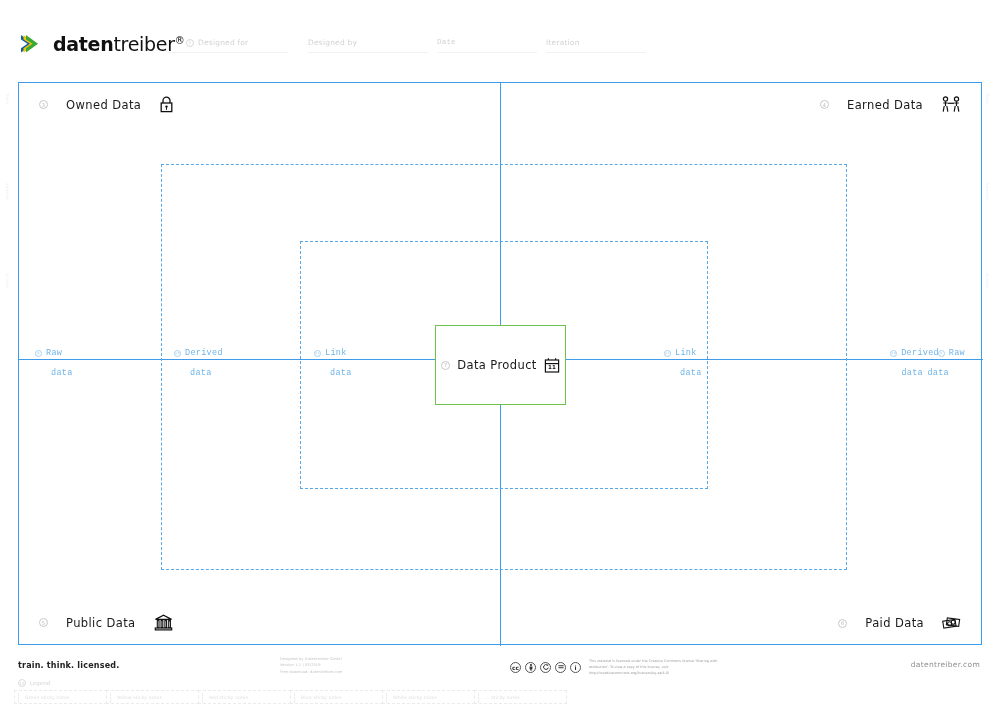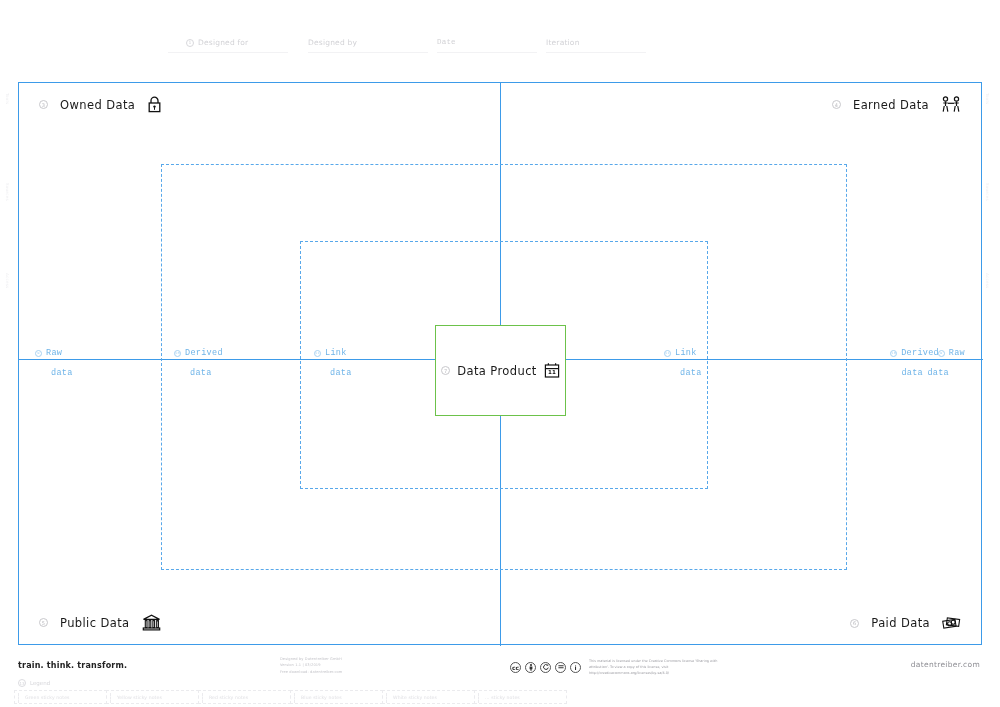--- a/index.html
+++ b/index.html
@@ -38,21 +38,21 @@
   .v-split { position:absolute; left:481px; top:0; width:1px; height:563px; background:#3d9be9; }
   .h-split-l { position:absolute; left:0; top:276px; width:481px; height:1px; background:#3d9be9; }
   .h-split-r { position:absolute; left:482px; top:276px; width:482px; height:1px; background:#3d9be9; }
 
   
   .ring { position:absolute; border:1px dashed #58a8ea; }
   .ring-outer { left:142px; top:81px; width:686px; height:406px; }
   .ring-inner { left:281px; top:158px; width:408px; height:248px; }
 
   
-  .q-label { position:absolute; display:flex; align-items:center; gap:12px;
+  .q-label { position:absolute; display:flex; align-items:center; gap:18px;
              font-size:11.5px; color:#1a1a1a; letter-spacing:0.4px; white-space:nowrap; }
   .q-label .dot { display:inline-flex; align-items:center; justify-content:center;
                   width:9px; height:9px; border:0.8px solid #c8c8cc; border-radius:50%;
                   font-size:5px; color:#b9b9be; }
   .q-owned  { left:20px;  top:13px; }
   .q-earned { right:20px; top:13px; }
   .q-public { left:20px;  bottom:13px; }
   .q-paid   { right:20px; bottom:13px; }
 
   
@@ -66,21 +66,21 @@
   .band .bot { margin-top:10px; font-size:8.5px; color:#6fb4e8; text-align:center;
                letter-spacing:0.3px; }
   .band.l1 { left:16px;  } .band.l1 .bot { text-align:left; padding-left:16px; }
   .band.l2 { left:155px; } .band.l2 .bot { text-align:left; padding-left:16px; }
   .band.l3 { left:295px; } .band.l3 .bot { text-align:left; padding-left:16px; }
   .band.r3 { left:645px; } .band.r3 .bot { text-align:left; padding-left:16px; }
   .band.r2 { left:785px; } .band.r2 .bot { text-align:right; padding-right:16px; }
   .band.r1 { right:16px; } .band.r1 .bot { text-align:right; padding-right:16px; }
 
   
-  .dp-box { position:absolute; left:416px; top:242px; width:131px; height:91px;
+  .dp-box { position:absolute; left:416px; top:242px; width:131px; height:80px;
             border:1.5px solid #6cc24a; background:#fff; display:flex;
             align-items:center; justify-content:center; gap:7px; }
   .dp-label { font-size:11.5px; color:#1a1a1a; letter-spacing:0.4px; }
   .dp-dot { display:inline-flex; align-items:center; justify-content:center;
             width:9px; height:9px; border:0.8px solid #c8c8cc; border-radius:50%;
             font-size:5px; color:#b9b9be; }
 
   
   .edge-tabs { position:absolute; top:0; width:18px; height:563px; }
   .edge-tabs.left  { left:-18px; }
@@ -116,20 +116,30 @@
 
   svg { display:block; }
 </style>
 </head>
 <body>
 
 <div id="page">
 
   <div class="header">
 
+    <div class="logo-wrap">
+      <span class="logo-mark">
+        <svg width="28" height="28" viewBox="0 0 28 28">
+          <path d="M3 5 L15 13.8 L3 22.6 L3 18.2 L9.5 13.8 L3 9.4 Z" fill="#0f5fa8"></path>
+          <path d="M5.5 5 L17.5 13.8 L5.5 22.6 L5.5 18.2 L12 13.8 L5.5 9.4 Z" fill="#f5c400"></path>
+          <path d="M8 5 L20 13.8 L8 22.6 L8 18.2 L14.5 13.8 L8 9.4 Z" fill="#3aaa35"></path>
+        </svg>
+      </span>
+      <span class="logo-text"><b>daten</b><span class="lt-light">treiber</span><span class="logo-reg">®</span></span>
+    </div>
 
     <div class="meta-field" style="left:168px;padding-left:18px;">
       <span class="num">1</span>
       <span>Designed for</span>
     </div>
     <div class="meta-rule" style="left:168px; width:120px;"></div>
 
     <div class="meta-field" style="left:308px;">
       <span>Designed by</span>
     </div>
@@ -278,21 +288,21 @@
           <path d="M4.4 3 V1.2 M11.6 3 V1.2" stroke="#111" stroke-width="1.2"></path>
           <text x="8" y="12.2" font-family="DejaVu Sans, sans-serif" font-size="5.6" text-anchor="middle" fill="#111" font-weight="700">11</text>
         </svg>
       </span>
     </div>
 
   </div>
 
   <div class="footer">
 
-    <div class="tagline">train. think. transform.</div>
+    <div class="tagline">train. think. licensed.</div>
 
     <div class="credit">
       <div>Designed by Datentreiber GmbH</div>
       <div>Version 1.1 | 03/2019</div>
       <div>Free download: datentreiber.com</div>
     </div>
 
     <div class="cc-row">
       <span class="cc-ic">cc</span>
       <span class="cc-ic">

